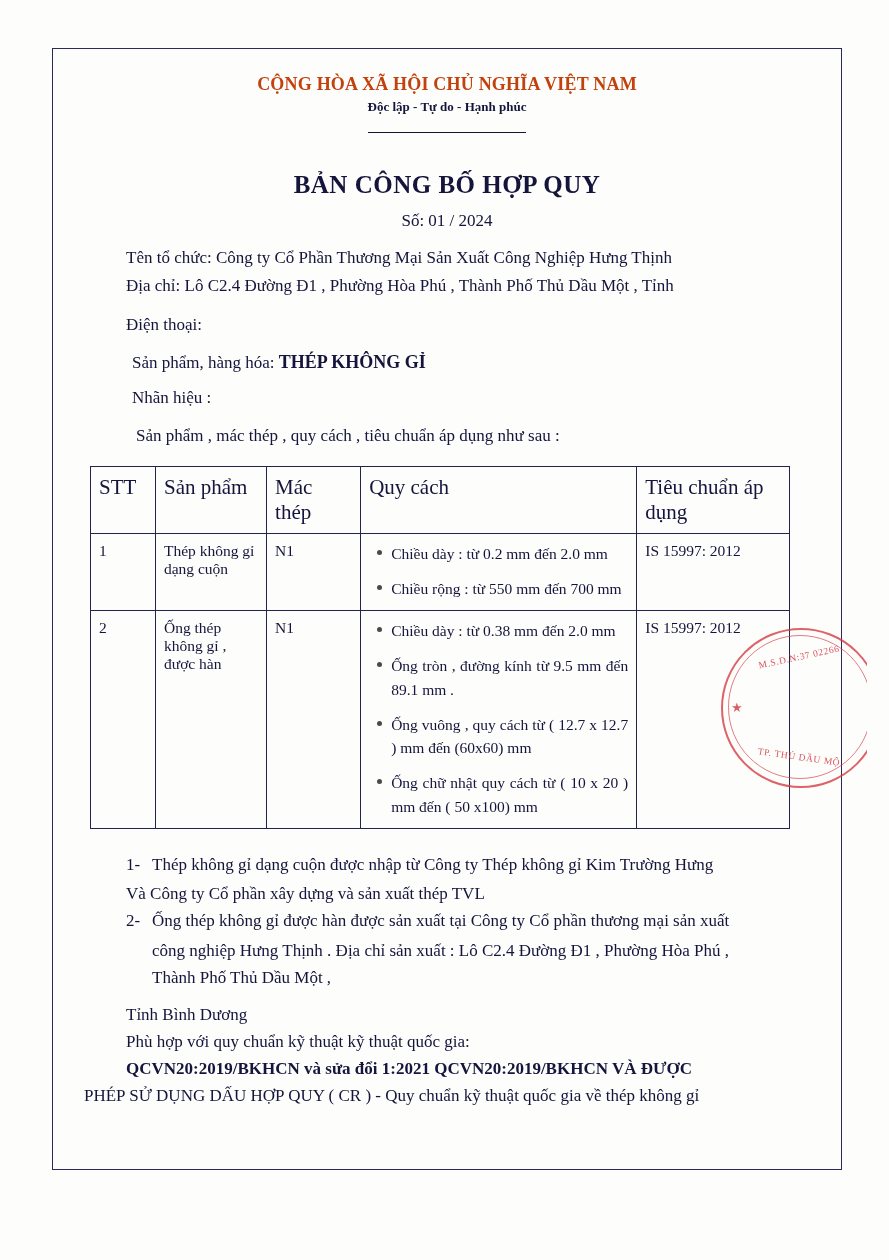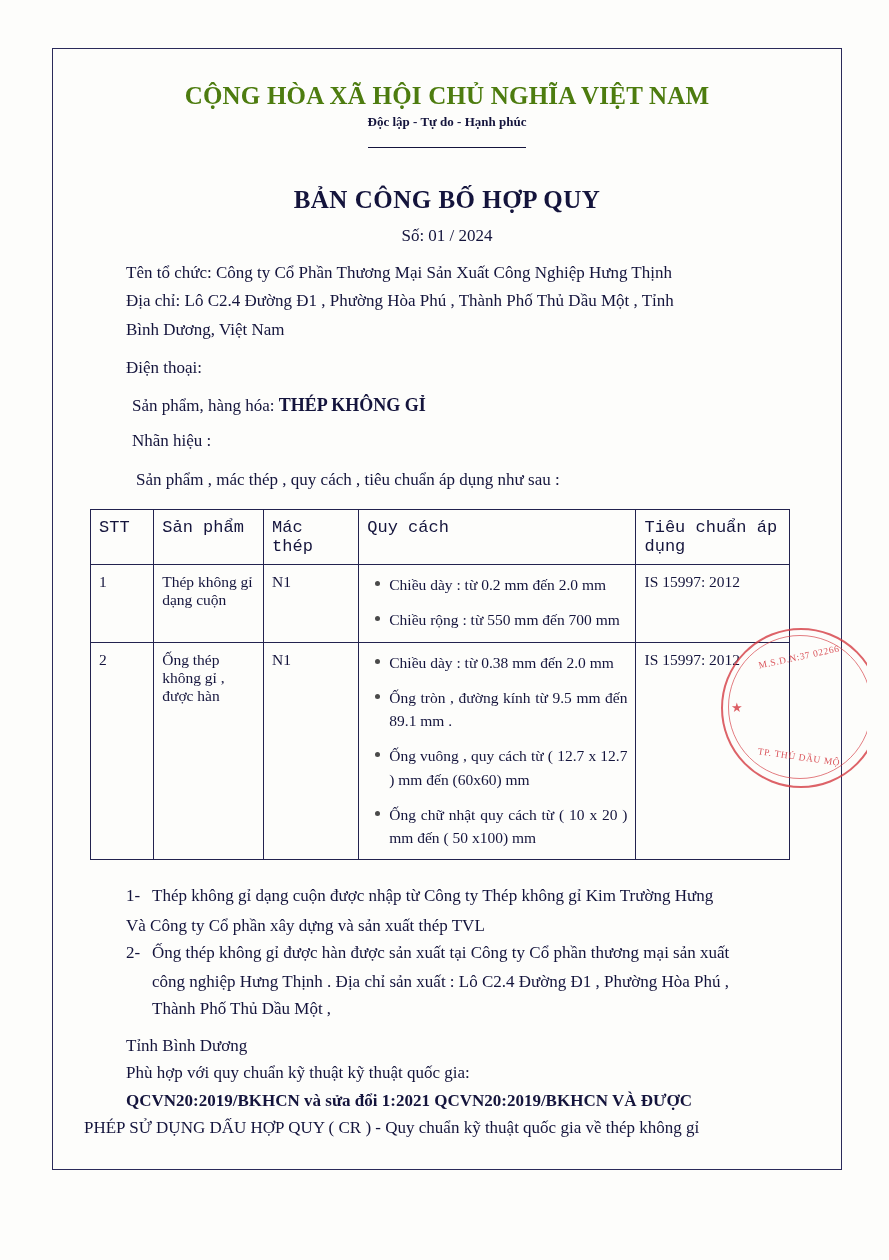--- a/index.html
+++ b/index.html
@@ -35,25 +35,25 @@
   .doc-body {
     position: absolute;
     left: 62px;
     top: 60px;
     width: 770px;
     box-sizing: border-box;
     padding: 10px 22px 0 22px;
   }
   .center { text-align: center; }
   .natl-title {
-    font-size: 25px;
+    font-size: 18px;
     font-weight: bold;
     letter-spacing: 0.2px;
-    margin: 12px 0 2px 0;
-    color: #4d7c0f;
+    margin: 4px 0 2px 0;
+    color: #c2410c;
   }
   .natl-sub {
     font-size: 13px;
     font-weight: bold;
     margin: 0 0 4px 0;
     display: inline-block;
     border-bottom: 1.4px solid #14143c;
     padding-bottom: 17px;
   }
   .main-title {
@@ -84,21 +84,21 @@
     margin: 16px 0 0 6px;
     font-size: 15.5px;
   }
   table.spec th, table.spec td {
     border: 1px solid #23234f;
     padding: 8px 8px;
     vertical-align: top;
     text-align: left;
     font-weight: normal;
   }
-  table.spec th { font-size: 17px; font-family: Liberation Mono, monospace; }
+  table.spec th { font-size: 21px; }
   .col-stt { width: 52px; text-align: center; }
   .col-prod { width: 112px; }
   .col-mac { width: 92px; text-align: center; }
   .col-quy { width: 330px; }
   .col-std { width: 168px; }
   td.c { text-align: center; }
   td.just { text-align: justify; text-align-last: left; }
   ul.bullets {
     margin: 0;
     padding-left: 22px;
@@ -225,21 +225,20 @@
       <div class="natl-sub">Độc lập - Tự do - Hạnh phúc</div>
     </div>
 
     <div class="center">
       <div class="main-title">BẢN CÔNG BỐ HỢP QUY</div>
       <div class="doc-no">Số: 01 / 2024</div>
     </div>
 
     <div class="para indent-1">Tên tổ chức: Công ty Cổ Phần Thương Mại Sản Xuất Công Nghiệp Hưng Thịnh</div>
     <div class="para indent-1">Địa chỉ: Lô C2.4 Đường Đ1 , Phường Hòa Phú , Thành Phố Thủ Dầu Một , Tỉnh</div>
-    <div class="para indent-1">Bình Dương, Việt Nam</div>
     <div class="para indent-1 gap-top">Điện thoại:</div>
 
     <div class="prod-line indent-2">
       <span>Sản phẩm, hàng hóa:</span>
       <span class="prod-name">THÉP KHÔNG GỈ</span>
     </div>
     <div class="para indent-2 gap-top">Nhãn hiệu :</div>
     <div class="para indent-3 gap-top">Sản phẩm , mác thép , quy cách , tiêu chuẩn áp dụng như sau :</div>
 
     <table class="spec">

